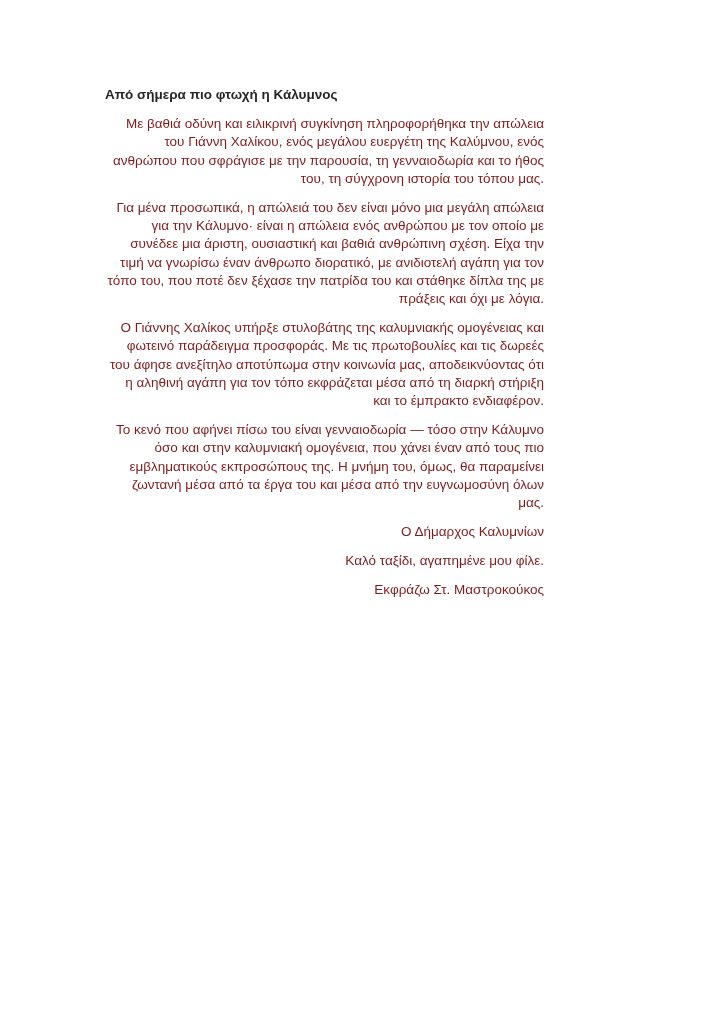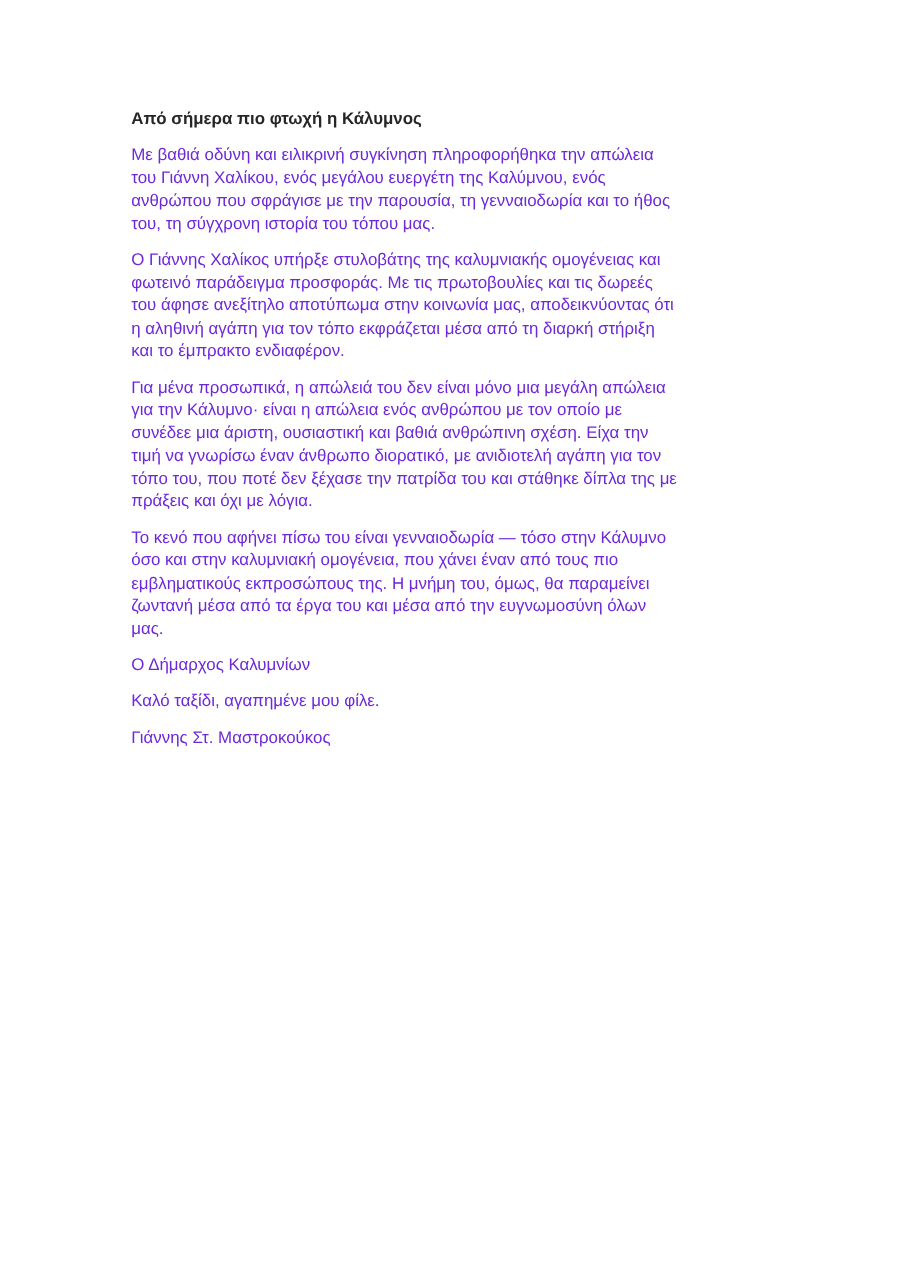--- a/index.html
+++ b/index.html
@@ -27,37 +27,37 @@
     font-weight: 700;
     line-height: 18px;
     margin: 0 0 11px 0;
     color: #262626;
   }
   .doc-paragraph {
     font-size: 13.5px;
     font-weight: 400;
     line-height: 18.3px;
     margin: 0 0 10.5px 0;
-    color: #6d28d9;
-    text-align: left;
+    color: #7f1d1d;
+    text-align: right;
   }
 </style>
 </head>
 <body>
 
 <div class="page">
   <h1 class="doc-title">Από σήμερα πιο φτωχή η Κάλυμνος</h1>
 
   <p class="doc-paragraph">Με βαθιά οδύνη και ειλικρινή συγκίνηση πληροφορήθηκα την απώλεια του Γιάννη Χαλίκου, ενός μεγάλου ευεργέτη της Καλύμνου, ενός ανθρώπου που σφράγισε με την παρουσία, τη γενναιοδωρία και το ήθος του, τη σύγχρονη ιστορία του τόπου μας.</p>
 
+  <p class="doc-paragraph">Για μένα προσωπικά, η απώλειά του δεν είναι μόνο μια μεγάλη απώλεια για την Κάλυμνο· είναι η απώλεια ενός ανθρώπου με τον οποίο με συνέδεε μια άριστη, ουσιαστική και βαθιά ανθρώπινη σχέση. Είχα την τιμή να γνωρίσω έναν άνθρωπο διορατικό, με ανιδιοτελή αγάπη για τον τόπο του, που ποτέ δεν ξέχασε την πατρίδα του και στάθηκε δίπλα της με πράξεις και όχι με λόγια.</p>
+
   <p class="doc-paragraph">Ο Γιάννης Χαλίκος υπήρξε στυλοβάτης της καλυμνιακής ομογένειας και φωτεινό παράδειγμα προσφοράς. Με τις πρωτοβουλίες και τις δωρεές του άφησε ανεξίτηλο αποτύπωμα στην κοινωνία μας, αποδεικνύοντας ότι η αληθινή αγάπη για τον τόπο εκφράζεται μέσα από τη διαρκή στήριξη και το έμπρακτο ενδιαφέρον.</p>
-
-  <p class="doc-paragraph">Για μένα προσωπικά, η απώλειά του δεν είναι μόνο μια μεγάλη απώλεια για την Κάλυμνο· είναι η απώλεια ενός ανθρώπου με τον οποίο με συνέδεε μια άριστη, ουσιαστική και βαθιά ανθρώπινη σχέση. Είχα την τιμή να γνωρίσω έναν άνθρωπο διορατικό, με ανιδιοτελή αγάπη για τον τόπο του, που ποτέ δεν ξέχασε την πατρίδα του και στάθηκε δίπλα της με πράξεις και όχι με λόγια.</p>
 
   <p class="doc-paragraph">Το κενό που αφήνει πίσω του είναι γενναιοδωρία — τόσο στην Κάλυμνο όσο και στην καλυμνιακή ομογένεια, που χάνει έναν από τους πιο εμβληματικούς εκπροσώπους της. Η μνήμη του, όμως, θα παραμείνει ζωντανή μέσα από τα έργα του και μέσα από την ευγνωμοσύνη όλων μας.</p>
 
 
   <p class="doc-paragraph">Ο Δήμαρχος Καλυμνίων</p>
 
   <p class="doc-paragraph">Καλό ταξίδι, αγαπημένε μου φίλε.</p>
 
-  <p class="doc-paragraph">Γιάννης Στ. Μαστροκούκος</p>
+  <p class="doc-paragraph">Εκφράζω Στ. Μαστροκούκος</p>
 </div>
 
 </body></html>

